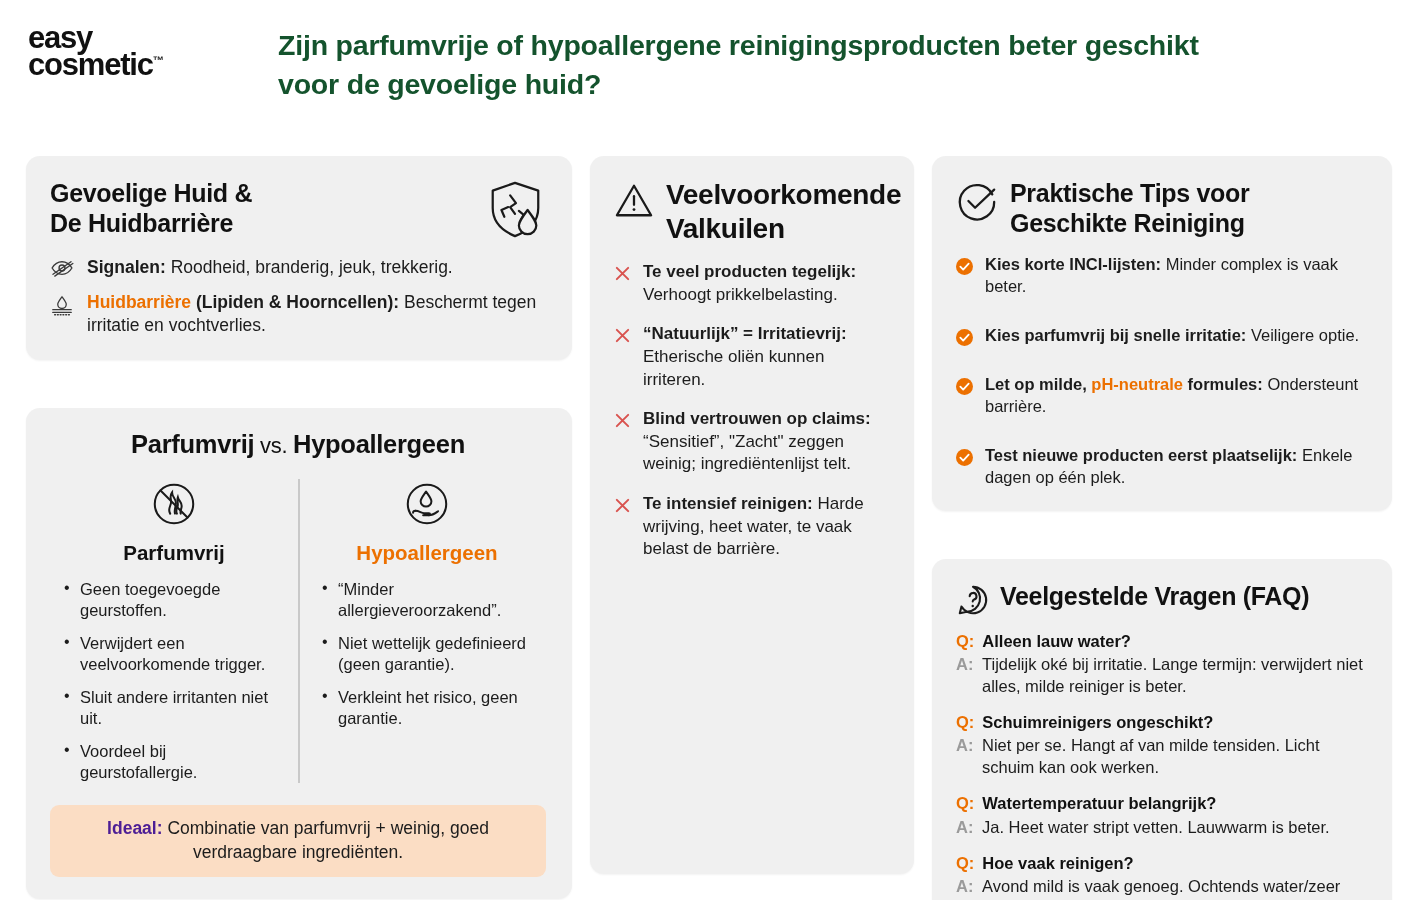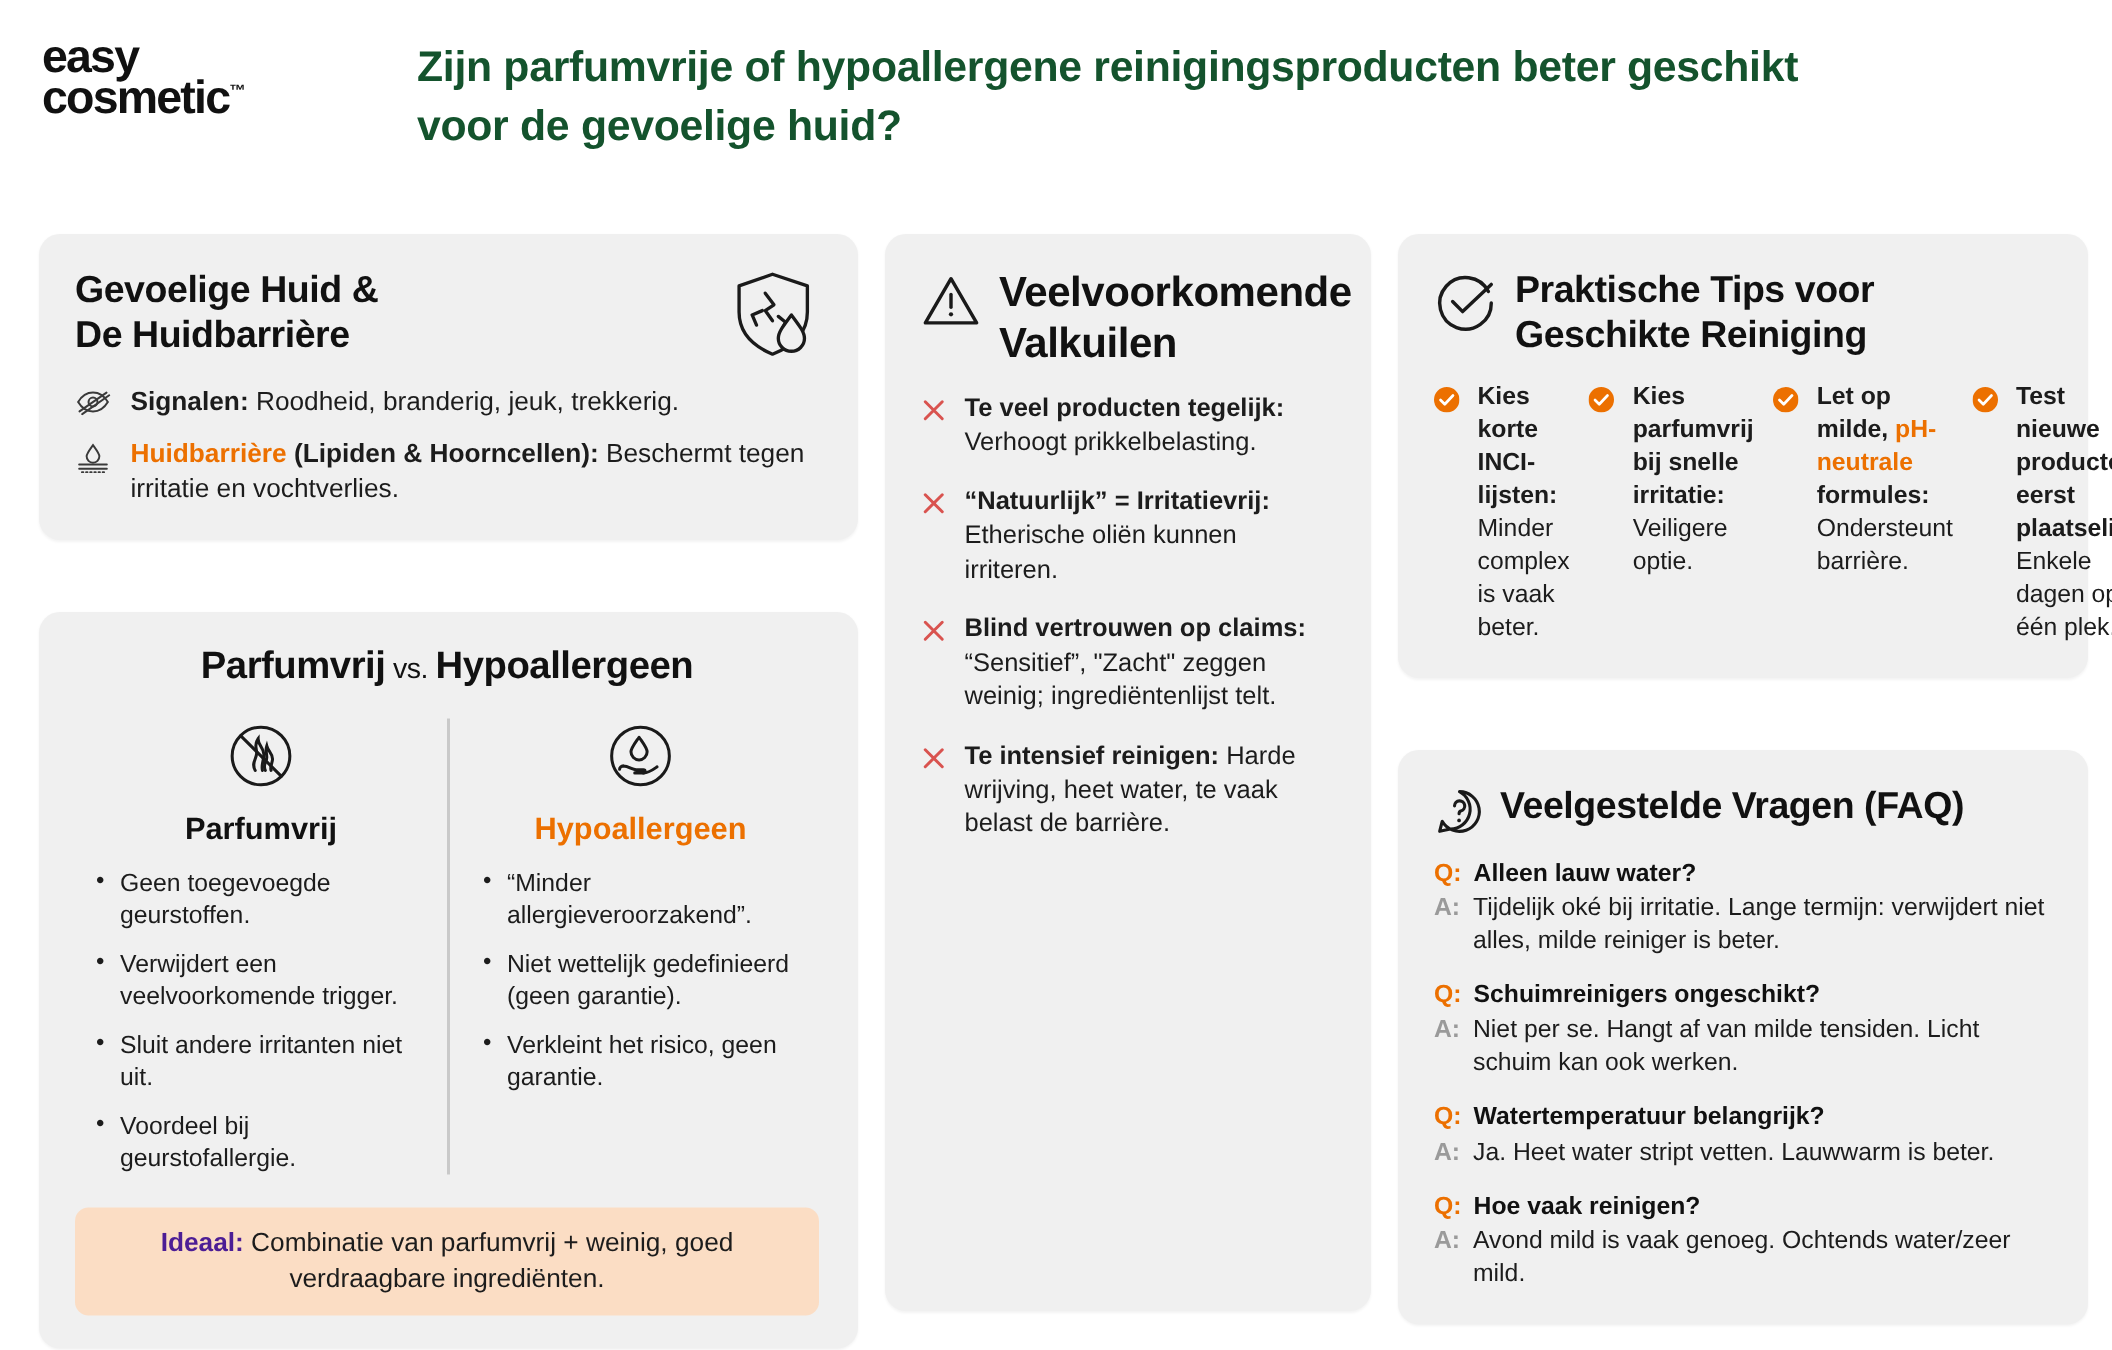--- a/index.html
+++ b/index.html
@@ -64,21 +64,21 @@
   .info-ic { flex: 0 0 26px; width: 26px; padding-top: 3px; }
   .info-txt { font-size: 17.5px; line-height: 1.35; color: #1c1c1c; }
   .b { font-weight: 700; }
   .or { color: #ec7000; font-weight: 700; }
 
   
   .compare-title {
     text-align: center; font-size: 25.5px; font-weight: 700; color: #111;
     margin-bottom: 20px; letter-spacing: -0.3px;
   }
-  .compare-title .vs { font-weight: 400; font-size: 19px; }
+  .compare-title .vs { font-weight: 400; font-size: 22px; }
   .compare-grid { display: flex; }
   .compare-col { flex: 1 1 50%; padding: 0 14px; }
   .compare-col.right { border-left: 2px solid #c9c9c9; padding-left: 22px; }
   .compare-icon { display: flex; justify-content: center; margin-bottom: 12px; }
   .compare-label {
     text-align: center; font-size: 20.5px; font-weight: 700; margin-bottom: 14px; color: #111;
   }
   .compare-label.accent { color: #ec7000; }
   .ul { list-style: none; display: flex; flex-direction: column; gap: 11px; }
   .ul li {
@@ -93,21 +93,21 @@
   }
   .ideal-box .lbl { color: #4c1d95; font-weight: 700; }
 
   
   .x-list { display: flex; flex-direction: column; gap: 17px; }
   .x-row { display: flex; gap: 11px; align-items: flex-start; }
   .x-mark { flex: 0 0 18px; padding-top: 4px; }
   .x-txt { font-size: 17px; line-height: 1.33; color: #1c1c1c; }
 
   
-  .tip-list { display: flex; flex-direction: row; gap: 13px; }
+  .tip-list { display: flex; flex-direction: column; gap: 27px; }
   .tip-row { display: flex; gap: 11px; align-items: flex-start; }
   .tip-ic { flex: 0 0 18px; padding-top: 4px; }
   .tip-txt { font-size: 16.5px; line-height: 1.33; color: #1c1c1c; }
 
   
   .faq-list { display: flex; flex-direction: column; gap: 14px; }
   .faq-item { display: flex; flex-direction: column; gap: 2px; }
   .faq-line { display: flex; gap: 8px; align-items: flex-start; }
   .qa-tag { flex: 0 0 18px; font-weight: 700; font-size: 16.5px; line-height: 1.3; }
   .qa-tag.q { color: #ec7000; }

